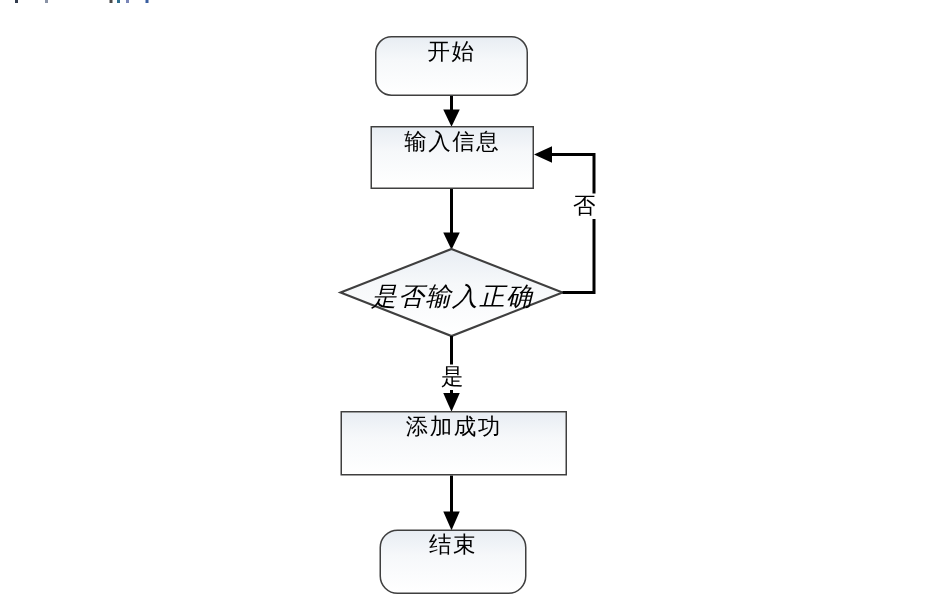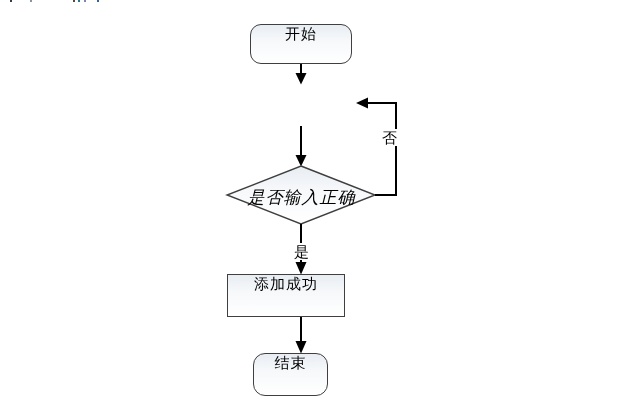--- a/index.html
+++ b/index.html
@@ -32,22 +32,22 @@
     justify-content: center;
     font-size: 15px;
     letter-spacing: 1px;
     color: #000000;
   }
   .terminator { border-radius: 11px; }
   .process { border-radius: 0; }
 
   .node-start   { left: 250px; top: 24px;  width: 102px; height: 40px; }
   .node-input   { left: 247px; top: 84px;  width: 109px; height: 42px; }
-  .node-success { left: 227px; top: 274px; width: 118px; height: 43px; }
-  .node-end     { left: 253px; top: 353px; width: 75px;  height: 43px; border-radius: 12px; }
+  .node-success { left: 227px; top: 274px; width: 151px; height: 43px; }
+  .node-end     { left: 253px; top: 353px; width: 98px;  height: 43px; border-radius: 12px; }
 
   .decision-label {
     position: absolute;
     left: 230px;
     top: 186px;
     width: 143px;
     text-align: center;
     font-size: 17px;
     letter-spacing: 1px;
     color: #000000;
@@ -117,20 +117,23 @@
     <g>
       <line x1="301" y1="317" x2="301" y2="342" stroke="#000000" stroke-width="2"></line>
       <polygon points="295.5,341 306.5,341 301,353.5" fill="#000000"></polygon>
     </g>
   </svg>
 
   <div class="node terminator node-start">
     <span>开始</span>
   </div>
 
+  <div class="node process node-input">
+    <span>输入信息</span>
+  </div>
 
   <div class="decision-label">是否输入正确</div>
 
   <div class="node process node-success">
     <span>添加成功</span>
   </div>
 
   <div class="node terminator node-end">
     <span>结束</span>
   </div>

